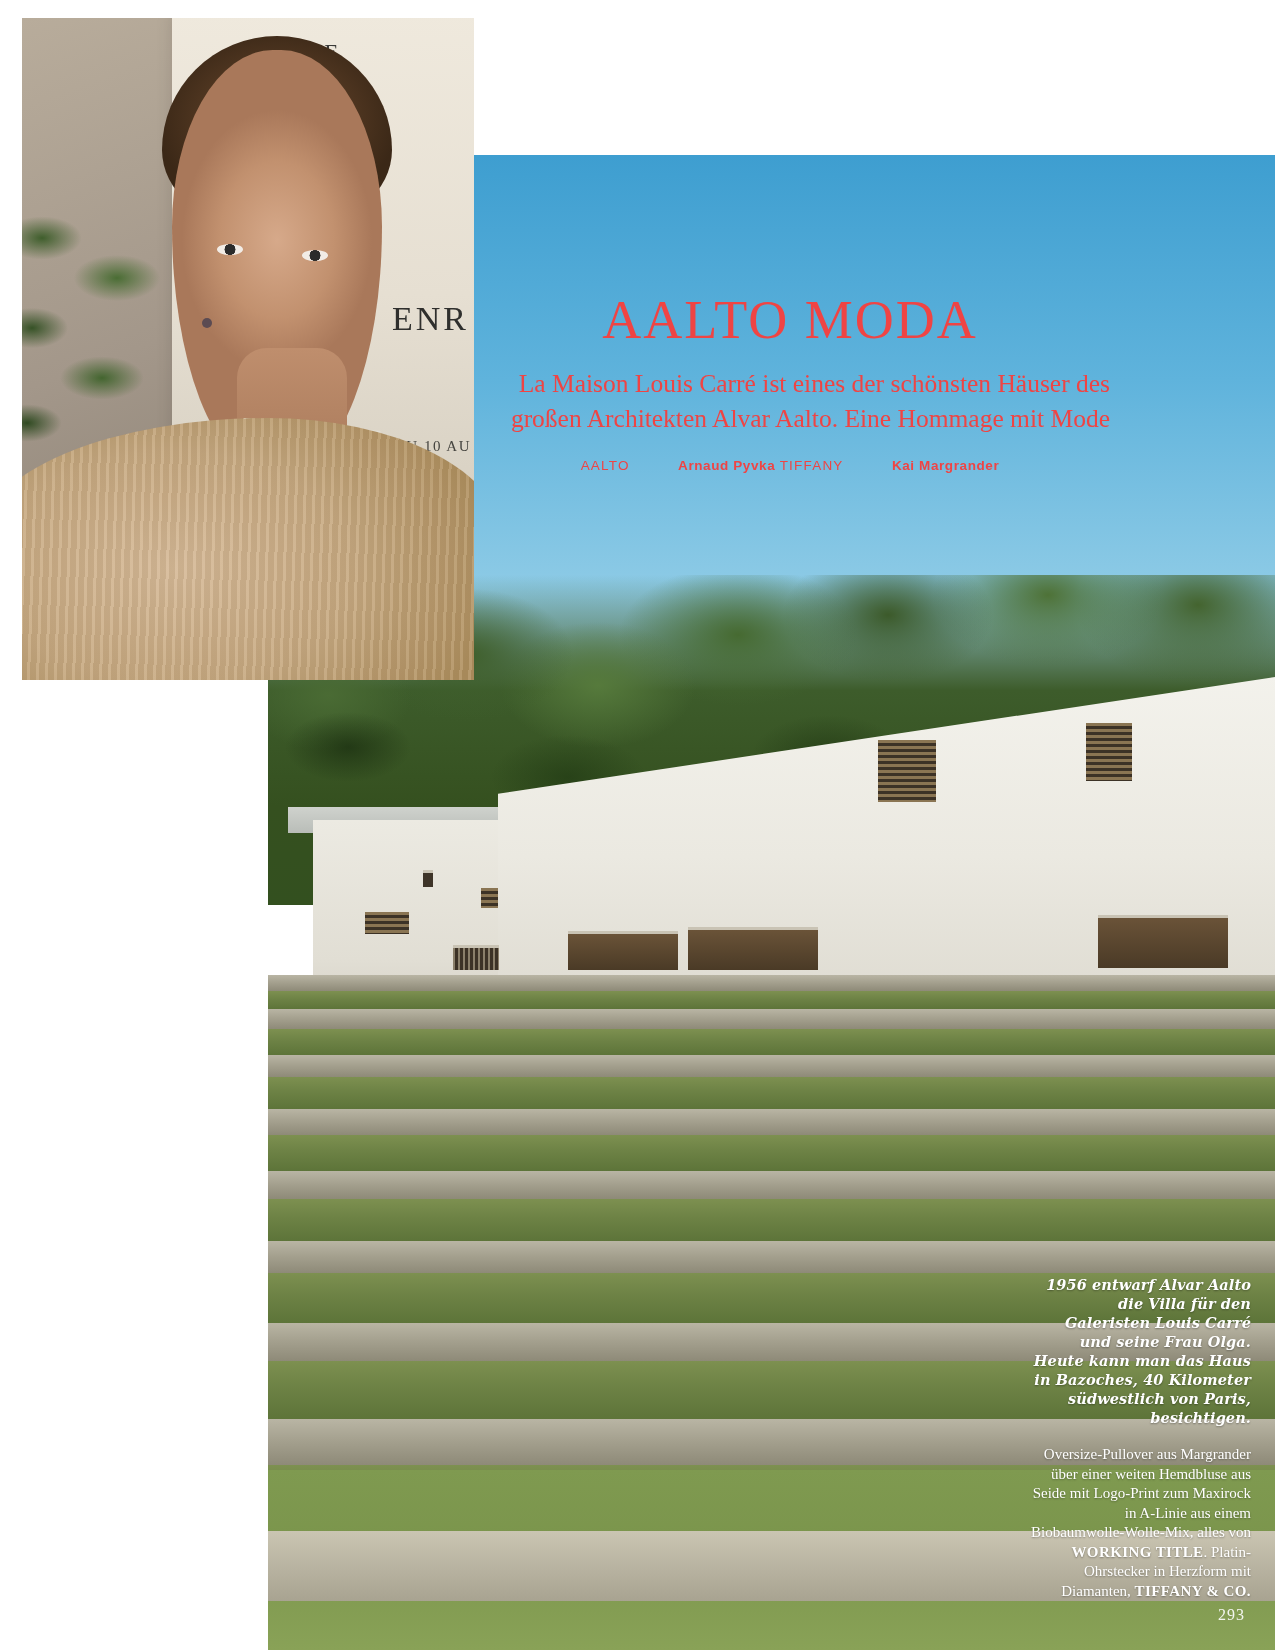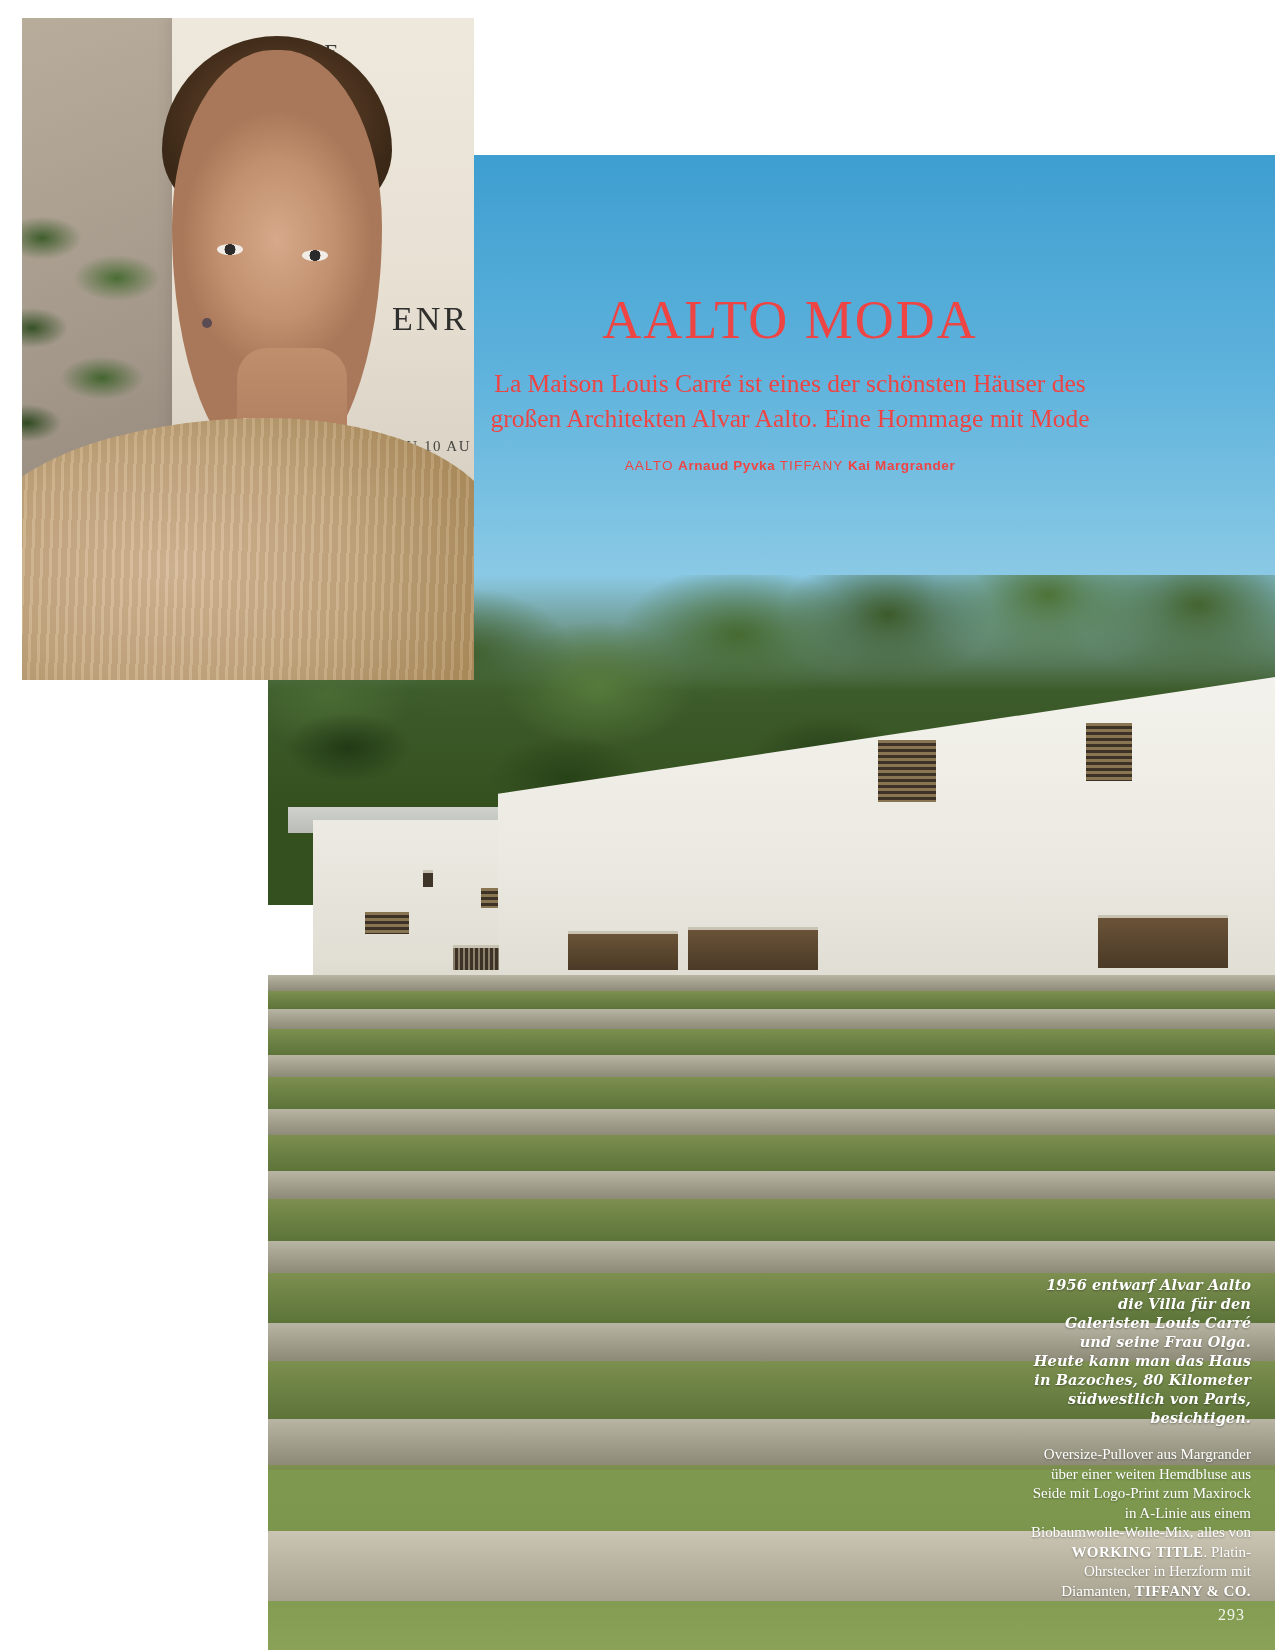--- a/index.html
+++ b/index.html
@@ -180,32 +180,34 @@
     line-height: 60px;
     margin: 0 0 16px 0;
     font-weight: normal;
   }
   #headline-dek {
     font-family: "Liberation Serif", serif;
     font-size: 25.5px;
     line-height: 35px;
     margin: 0 0 22px 0;
     font-weight: normal;
+    text-align: right;
   }
   #headline-credits {
     font-family: "Liberation Sans", sans-serif;
     font-size: 13.5px;
     letter-spacing: .6px;
   }
   #headline-credits .lbl {
     font-weight: normal;
     letter-spacing: 1.2px;
   }
   #headline-credits .nm {
     font-weight: bold;
+    margin-left: 44px;
   }
 
   
   #portrait-photo {
     position: absolute;
     left: 22px;
     top: 18px;
     width: 452px;
     height: 662px;
     overflow: hidden;
@@ -405,21 +407,21 @@
         <div class="riser" style="height:46px"></div>
         <div class="tread" style="height:66px"></div>
       </div>
     <div id="arch-grass"></div>
     <div class="terrace" style="top:556px; height:70px;">
         <div class="riser" style="height:70px; background:linear-gradient(180deg,#cac5b2 0%,#a8a391 100%);"></div>
       </div>
   </div>
 
   <div id="caption-block">
-    <p id="caption-lead">1956 entwarf Alvar Aalto die Villa für den Galeristen Louis Carré und seine Frau Olga. Heute kann man das Haus in Bazoches, 80 Kilometer südwestlich von Paris, besichtigen.</p>
+    <p id="caption-lead">1956 entwarf Alvar Aalto die Villa für den Galeristen Louis Carré und seine Frau Olga. Heute kann man das Haus in Bazoches, 40 Kilometer südwestlich von Paris, besichtigen.</p>
     <p id="caption-credits"><span>Oversize-Pullover aus Margrander über einer weiten Hemdbluse aus Seide mit Logo-Print zum Maxirock in A-Linie aus einem Biobaumwolle-Wolle-Mix, alles von </span><span class="brand">WORKING TITLE</span><span>. Platin-Ohrstecker in Herzform mit Diamanten, </span><span class="brand">TIFFANY &amp; CO.</span></p>
   </div>
 
   <div id="page-number">293</div>
 </div>
 
 <div id="headline-block">
   <h1 id="headline-title">AALTO MODA</h1>
   <p id="headline-dek">La Maison Louis Carré ist eines der schönsten Häuser des großen Architekten Alvar Aalto. Eine Hommage mit Mode</p>
   <div id="headline-credits">

